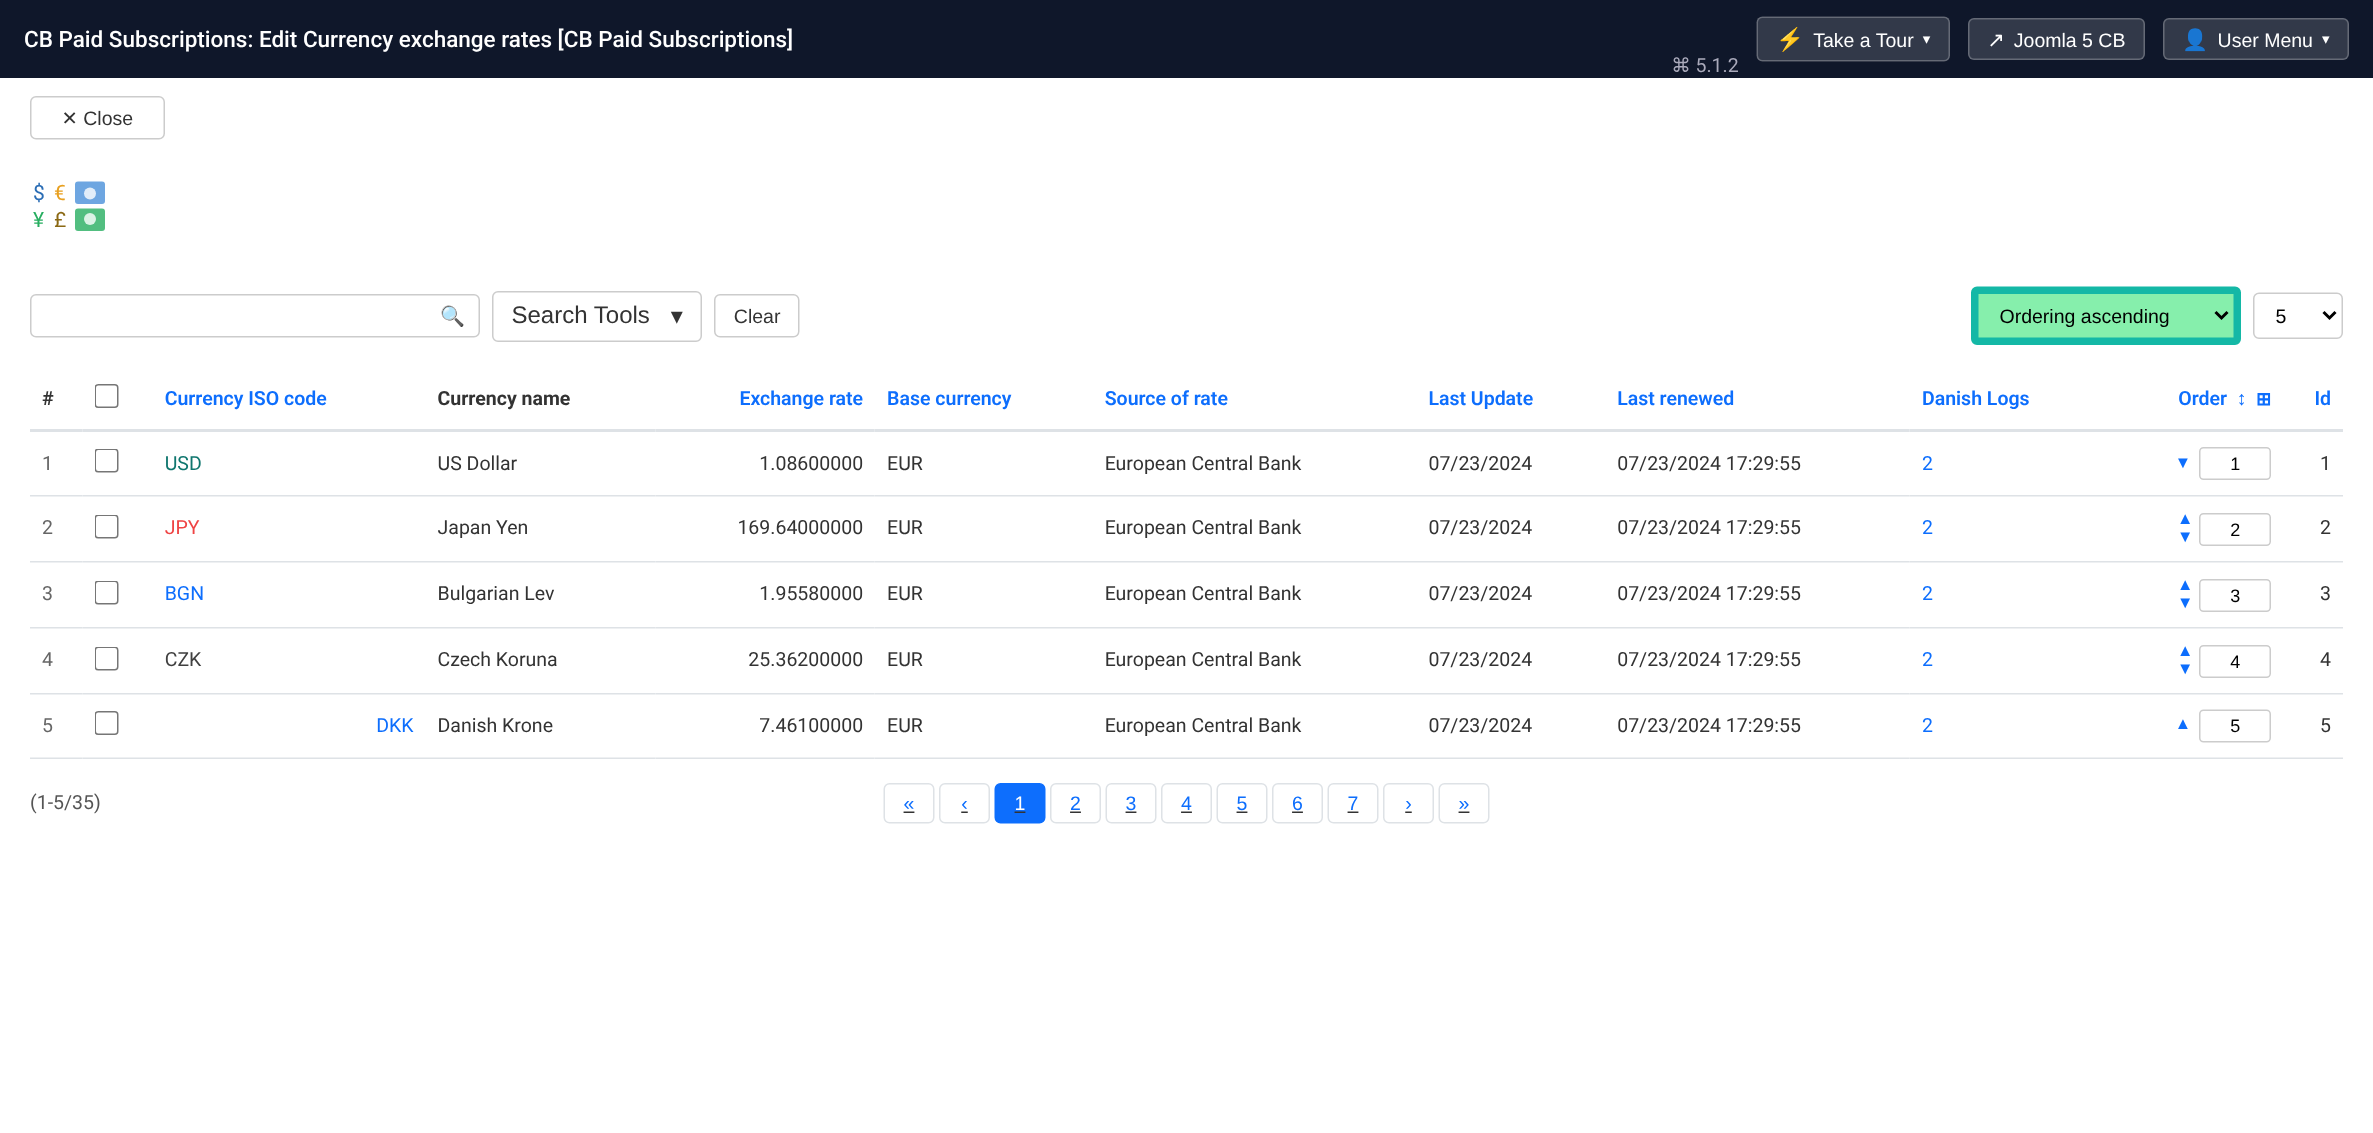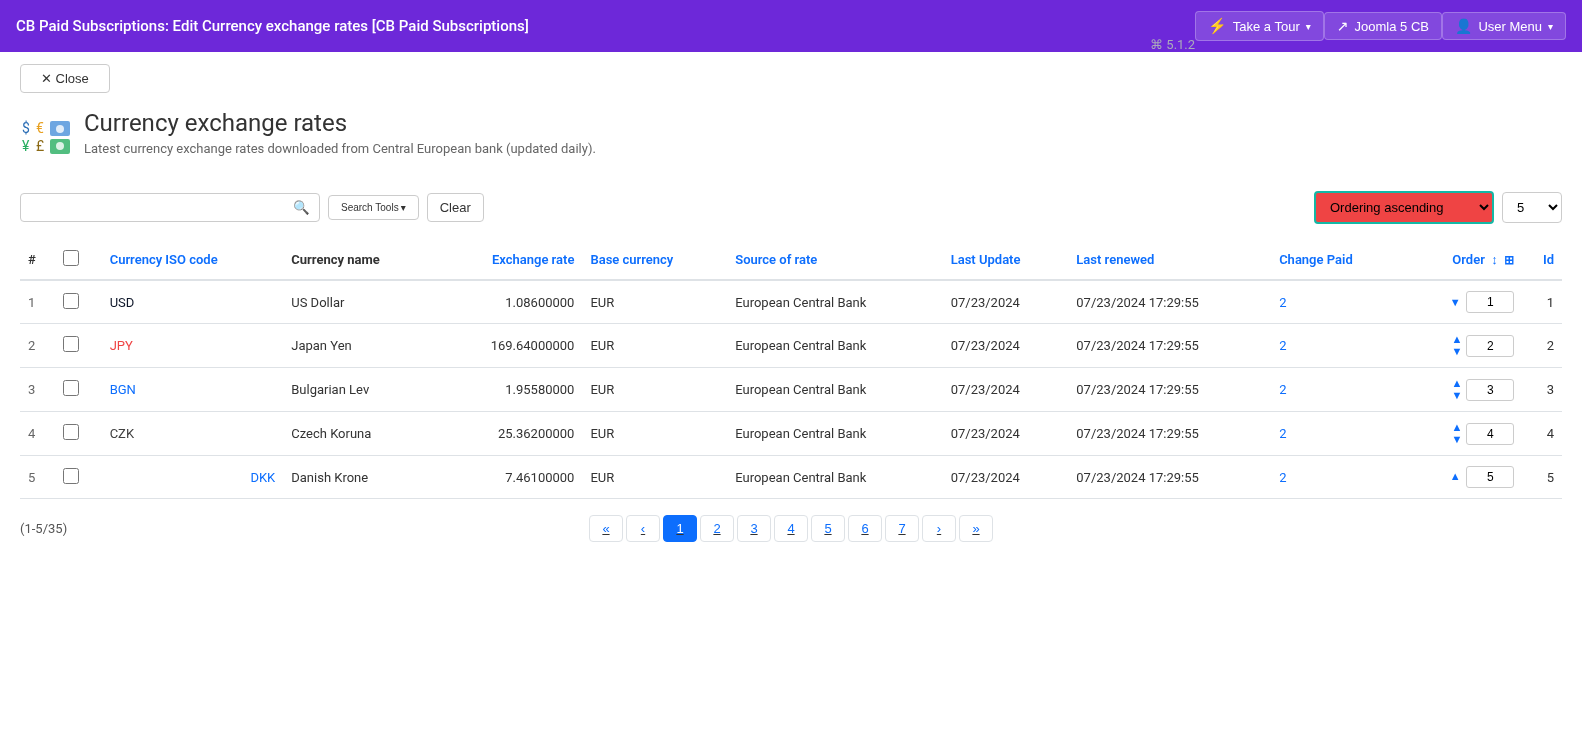--- a/index.html
+++ b/index.html
@@ -1,26 +1,26 @@
 <!DOCTYPE html>
 <html><head>
   <meta charset="utf-8">
   <style>
     * { box-sizing: border-box; margin: 0; padding: 0; }
     body { font-family: -apple-system, BlinkMacSystemFont, 'Segoe UI', Roboto, sans-serif; font-size: 14px; background: #f0f0f0; color: #333; }
 
     
     .top-bar {
-      background: #6d28d9;
+      background: #0f172a;
       color: #fff;
       display: flex;
       align-items: center;
       padding: 0 16px;
       height: 52px;
-      gap: 0;
+      gap: 12px;
     }
     .top-bar-title {
       flex: 1;
       font-size: 15px;
       font-weight: 500;
       color: #fff;
     }
     .top-bar-version {
       font-size: 13px;
       color: #aab;
@@ -114,47 +114,47 @@
       background: transparent;
       cursor: pointer;
       color: #555;
     }
     .search-tools-btn {
       background: #fff;
       border: 1px solid #ccc;
       border-radius: 4px;
       padding: 6px 12px;
       cursor: pointer;
-      font-size: 10px;
+      font-size: 16px;
       color: #333;
       display: flex;
       align-items: center;
-      gap: 2px;
+      gap: 14px;
     }
     .clear-btn {
       background: #fff;
       border: 1px solid #ccc;
       border-radius: 4px;
       padding: 6px 12px;
       cursor: pointer;
       font-size: 13px;
       color: #333;
     }
     .toolbar-right {
       margin-left: auto;
       display: flex;
       gap: 8px;
       align-items: center;
     }
     .ordering-select {
-      border: 2px solid #14b8a6;
+      border: 5px solid #14b8a6;
       border-radius: 4px;
       padding: 6px 10px;
       font-size: 13px;
-      background: #ef4444;
+      background: #86efac;
       cursor: pointer;
       min-width: 180px;
     }
     .per-page-select {
       border: 1px solid #ccc;
       border-radius: 4px;
       padding: 6px 10px;
       font-size: 13px;
       background: #fff;
       cursor: pointer;
@@ -301,24 +301,20 @@
 
         <text x="2" y="20" font-size="14" fill="#2a6db5">$</text>
         <text x="16" y="20" font-size="14" fill="#e8a020">€</text>
         <text x="2" y="38" font-size="14" fill="#27ae60">¥</text>
         <text x="16" y="38" font-size="14" fill="#8b6914">£</text>
         <rect x="30" y="8" width="20" height="15" rx="2" fill="#4a90d9" opacity="0.8"></rect>
         <rect x="30" y="26" width="20" height="15" rx="2" fill="#27ae60" opacity="0.8"></rect>
         <circle cx="40" cy="16" r="4" fill="#fff" opacity="0.8"></circle>
         <circle cx="40" cy="33" r="4" fill="#fff" opacity="0.8"></circle>
       </svg>
-    </div>
-    <div class="page-header-text">
-      <h1>Currency exchange rates</h1>
-      <p>Latest currency exchange rates downloaded from Central European bank (updated daily).</p>
     </div>
   </div>
 
   
   <div class="toolbar">
     <div class="search-input-wrap">
       <input class="search-input" type="text" placeholder="" style="">
       <button class="search-icon-btn">
         <span>🔍</span>
       </button>
@@ -359,39 +355,39 @@
         <th>
           <span>Source of rate</span>
         </th>
         <th>
           <span>Last Update</span>
         </th>
         <th>
           <span>Last renewed</span>
         </th>
         <th>
-          <span>Change Paid</span>
+          <span>Danish Logs</span>
         </th>
         <th class="col-right">
           <span>Order</span>
           &nbsp;↕&nbsp;
           <span style="font-size:12px;">⊞</span>
         </th>
         <th class="col-right">
           <span>Id</span>
         </th>
       </tr>
     </thead>
     <tbody id="table-body">
     <tr>
     <td class="row-num">1</td>
     <td>
       <input type="checkbox" class="cb-check" style="">
     </td>
-    <td style="color:#0f172a;margin-top:29px;">USD</td>
+    <td style="color:#0f766e;margin-top:29px;">USD</td>
     <td>US Dollar</td>
     <td class="col-right">1.08600000</td>
     <td>EUR</td>
     <td>European Central Bank</td>
     <td>07/23/2024</td>
     <td>07/23/2024 17:29:55</td>
     <td>
       <a class="change-log-link" href="#">2</a>
     </td>
     <td class="col-right">

